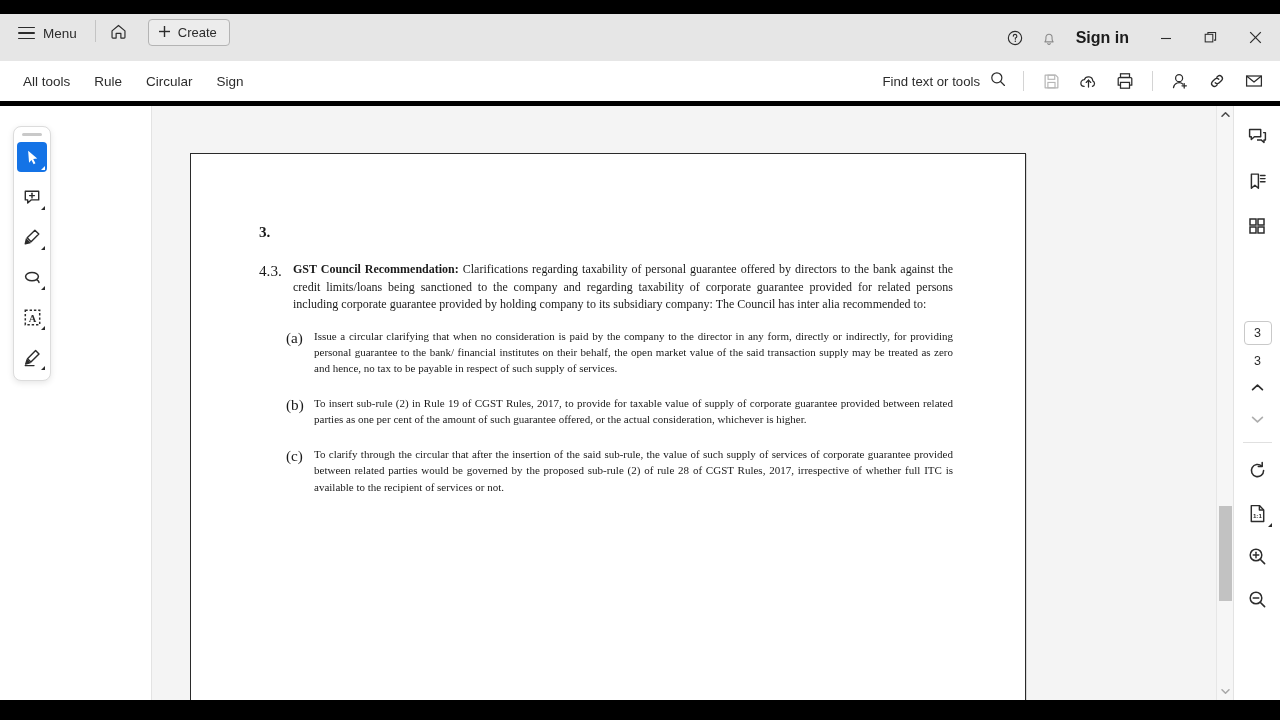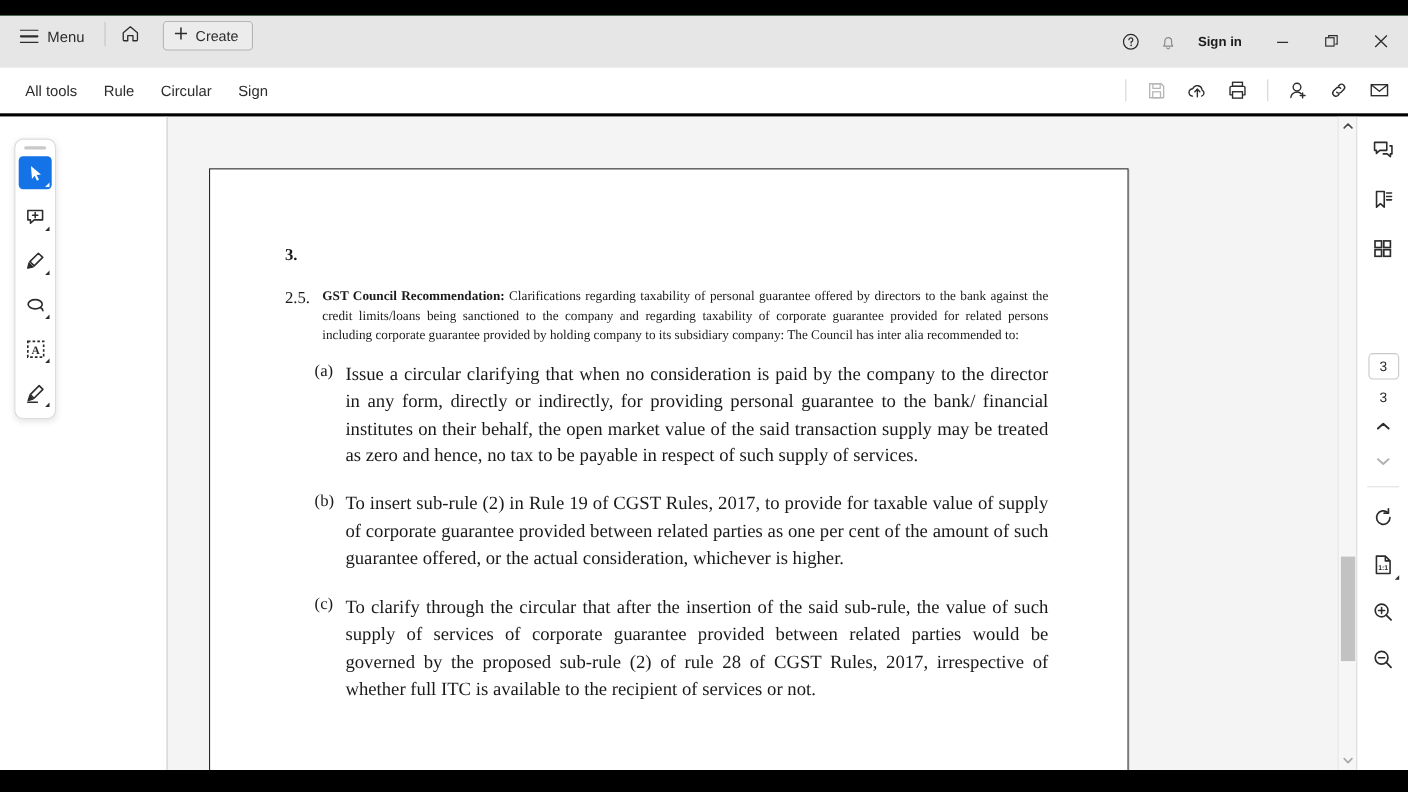--- a/index.html
+++ b/index.html
@@ -53,30 +53,30 @@
     margin-left:12px; margin-bottom:10px; cursor:pointer;
   }
   .create-label { font-size:13px; color:#2c2c2c; }
 
   .tab-right { margin-left:auto; display:flex; align-items:center; height:47px; padding-right:2px; }
   .tr-icon {
     width:34px; height:34px; display:flex; align-items:center; justify-content:center;
     cursor:pointer; border-radius:4px;
   }
   .signin {
-    font-size:12px; font-weight:bold; color:#1b1b1b; padding:0 14px 0 10px; cursor:pointer;
+    font-size:16px; font-weight:bold; color:#1b1b1b; padding:0 14px 0 10px; cursor:pointer;
   }
   .wbtn {
     width:45px; height:47px; display:flex; align-items:center; justify-content:center; cursor:pointer;
   }
 
   
   .cmdbar {
     height:45px; background:#fff; display:flex; align-items:center;
-    border-bottom:3px solid #000000; position:relative;
+    border-bottom:5px solid #000000; position:relative;
   }
   .cmd-left { display:flex; align-items:center; padding-left:12px; gap:2px; }
   .cmd-item {
     font-size:13.5px; color:#2c2c2c; padding:6px 11px; border-radius:4px; cursor:pointer;
   }
 
   .cmd-right { margin-left:auto; display:flex; align-items:center; padding-right:8px; gap:1px; }
   .find-box {
     display:flex; align-items:center; gap:9px; padding:5px 7px 5px 9px;
     border-radius:4px; cursor:pointer;
@@ -128,21 +128,21 @@
   .hnum { width:30px; flex:0 0 30px; font-size:15.2px; font-weight:bold; padding-top:1px; }
   .htxt { font-size:15.2px; font-weight:bold; line-height:1.46; }
 
   .prow { display:flex; margin-bottom:14px; }
   .pnum { width:34px; flex:0 0 34px; font-size:15.2px; padding-top:1px; }
   .ptxt { font-size:12px; line-height:1.465; text-align:justify; flex:1; }
   .ptxt b { font-weight:bold; }
 
   .lrow { display:flex; margin-bottom:19px; padding-left:27px; }
   .lmark { width:28px; flex:0 0 28px; font-size:15.2px; padding-top:1px; }
-  .ltxt { font-size:17px; line-height:1.465; text-align:justify; flex:1; }
+  .ltxt { font-size:11px; line-height:1.465; text-align:justify; flex:1; }
 
   
   .vscroll {
     position:absolute; right:0; top:0; bottom:0; width:17px;
     background:#f6f6f6; border-left:1px solid #e6e6e6;
   }
   .sc-arrow {
     position:absolute; left:0; width:17px; height:17px; cursor:pointer;
     display:flex; align-items:center; justify-content:center;
   }
@@ -261,20 +261,29 @@
 
   <div class="cmdbar">
     <div class="cmd-left">
       <div class="cmd-item">All tools</div>
       <div class="cmd-item">Rule</div>
       <div class="cmd-item">Circular</div>
       <div class="cmd-item">Sign</div>
     </div>
 
     <div class="cmd-right">
+      <div class="find-box">
+        <span class="find-label">Find text or tools</span>
+        <span>
+          <svg width="18" height="18" viewBox="0 0 20 20">
+            <circle cx="8.7" cy="8.7" r="5.6" fill="none" stroke="#2c2c2c" stroke-width="1.35"></circle>
+            <line x1="12.8" y1="12.8" x2="17.2" y2="17.2" stroke="#2c2c2c" stroke-width="1.35" stroke-linecap="round"></line>
+          </svg>
+        </span>
+      </div>
 
       <div class="cmd-sep"></div>
 
       <div class="cmd-icon">
         <svg width="19" height="19" viewBox="0 0 20 20">
           <path d="M3.3 3.3h11.1l2.3 2.3v11.1H3.3Z" fill="none" stroke="#b6b6b6" stroke-width="1.3" stroke-linejoin="round"></path>
           <rect x="6.4" y="3.3" width="7" height="4.4" fill="none" stroke="#b6b6b6" stroke-width="1.2"></rect>
           <rect x="6.2" y="11" width="7.5" height="5.7" fill="none" stroke="#b6b6b6" stroke-width="1.2"></rect>
         </svg>
       </div>
@@ -384,21 +393,21 @@
       <div class="page">
         <div class="pagebody pdf">
 
           <div class="hrow">
             <div class="hnum">3.</div>
             <div class="htxt">
             </div>
           </div>
 
           <div class="prow">
-            <div class="pnum">2.5.</div>
+            <div class="pnum">4.3.</div>
             <div class="ptxt"><b>GST Council Recommendation:</b><span> Clarifications regarding taxability of personal guarantee offered by directors to the bank against the credit limits/loans being sanctioned to the company and regarding taxability of corporate guarantee provided for related persons including corporate guarantee provided by holding company to its subsidiary company: The Council has inter alia recommended to:</span></div>
           </div>
 
           <div class="lrow">
             <div class="lmark">(a)</div>
             <div class="ltxt">Issue a circular clarifying that when no consideration is paid by the company to the director in any form, directly or indirectly, for providing personal guarantee to the bank/ financial institutes on their behalf, the open market value of the said transaction supply may be treated as zero and hence, no tax to be payable in respect of such supply of services.</div>
           </div>
 
           <div class="lrow">
             <div class="lmark">(b)</div>

